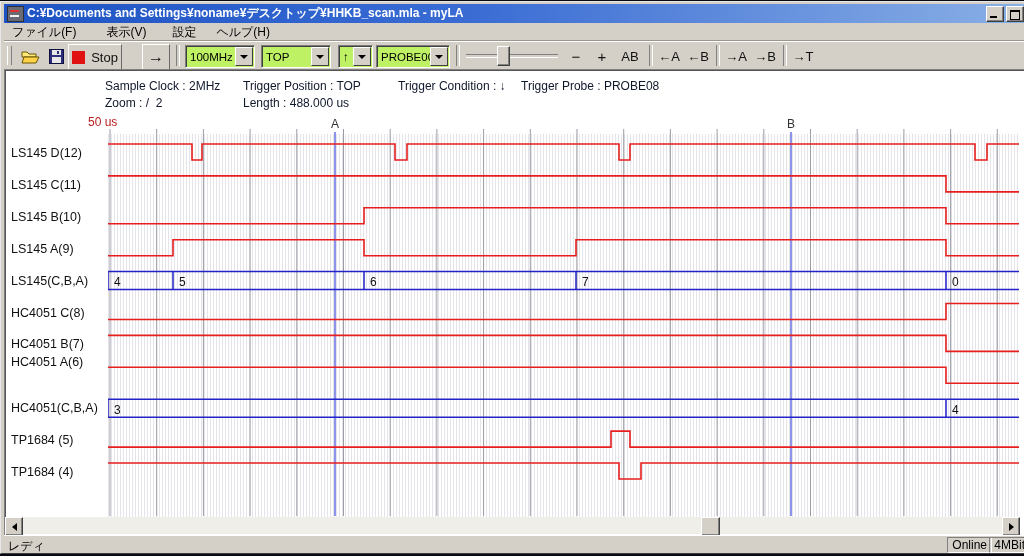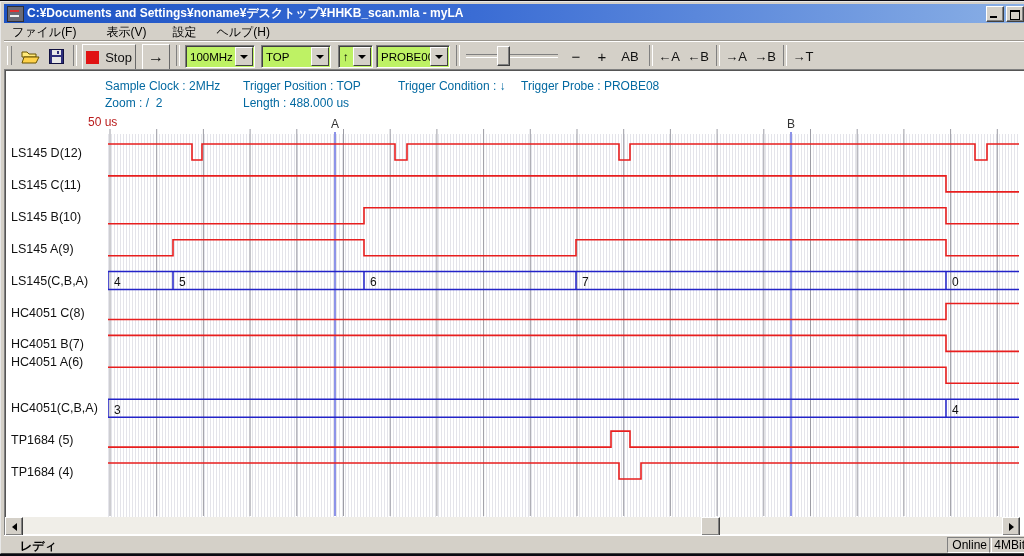--- a/index.html
+++ b/index.html
@@ -46,41 +46,41 @@
   .combo-text{position:static;flex:1;font-size:11.5px;padding-left:4px;color:#000;white-space:nowrap;overflow:hidden;}
   .combo-btn{position:static;width:16px;height:17px;margin:1px 1px 1px 0;background:#d4d0c8;
              border:1px solid;border-color:#fff #404040 #404040 #fff;display:flex;align-items:center;justify-content:center;flex:0 0 auto;}
   .combo-btn i{border:4px solid transparent;border-top:4px solid #000;margin-top:4px;}
   .slider-track{left:462px;top:13px;width:92px;height:2px;border-top:1px solid #808080;border-bottom:1px solid #fff;}
   .slider-thumb{left:493px;top:5px;width:11px;height:18px;background:#d4d0c8;
                 border:1px solid;border-color:#fff #404040 #404040 #fff;box-shadow:inset -1px -1px 0 #808080;}
   
   .client{position:absolute;left:3px;top:67px;right:3px;height:466px;background:#fff;
           border:1px solid;border-color:#808080 #fff #fff #808080;box-shadow:inset 1px 1px 0 #555;}
-  .info-text{position:absolute;font-size:12px;color:#0369a1;white-space:pre;}
+  .info-text{position:absolute;font-size:12px;color:#0f172a;white-space:pre;}
   .ruler-label{position:absolute;font-size:12px;color:#b91c1c;}
   .marker-label{position:absolute;width:14px;text-align:center;font-size:12px;color:#333;}
   .hatch{position:absolute;left:107px;top:132px;width:911px;height:383px;
          background:repeating-linear-gradient(90deg,#e4e4ea 0px,#e4e4ea 1px,transparent 1px,transparent 3px);}
   #wave-svg{position:absolute;left:107px;top:125px;}
   .ch-label{position:absolute;left:10px;font-size:12.5px;color:#111;white-space:nowrap;}
   
   .hscroll{position:absolute;left:4px;top:515px;width:1015px;height:17px;background:#f0eee8;}
   .sbtn{position:absolute;top:0;width:16px;height:17px;background:#d4d0c8;border:1px solid;
         border-color:#fff #404040 #404040 #fff;box-shadow:inset -1px -1px 0 #808080;
         display:flex;align-items:center;justify-content:center;}
   .sbtn i{border:4px solid transparent;}
   .sbtn.left{left:0;}  .sbtn.left i{border-right:5px solid #000;margin-left:-4px;}
   .sbtn.right{right:0;} .sbtn.right i{border-left:5px solid #000;margin-right:-4px;}
   .sthumb{position:absolute;left:696px;top:0;width:17px;height:17px;background:#d4d0c8;
           border:1px solid;border-color:#fff #404040 #404040 #fff;box-shadow:inset -1px -1px 0 #808080;}
   
   .statusbar{position:absolute;left:3px;top:533px;right:3px;height:17px;background:#d4d0c8;
              border-top:1px solid #fff;font-size:12px;color:#000;}
-  .status-ready{position:absolute;left:16px;top:2px;font-weight:bold;}
+  .status-ready{position:absolute;left:4px;top:2px;}
   .spanel{position:absolute;top:1px;height:14px;border:1px solid;border-color:#808080 #fff #fff #808080;
           padding:0 4px;font-size:12px;}
   .spanel.online{right:56px;}
   .spanel.mem{right:18px;}
   .grip{position:absolute;right:1px;bottom:1px;width:12px;height:12px;
         background:repeating-linear-gradient(135deg,transparent 0 2px,#808080 2px 3px,#fff 3px 4px);}
 </style>
 </head>
 <body>
 
@@ -119,21 +119,21 @@
     </div>
     <div class="tbtn" style="left:40px;width:24px;">
       <svg width="15" height="15" viewBox="0 0 15 15">
         <rect x="0.5" y="0.5" width="14" height="14" fill="#2e2e7c" stroke="#101040"></rect>
         <rect x="3" y="1" width="9" height="5" fill="#e8e8e8"></rect>
         <rect x="8" y="2" width="2" height="3" fill="#2e2e7c"></rect>
         <rect x="3" y="8" width="9" height="6" fill="#e8e8e8"></rect>
       </svg>
     </div>
     <div class="tsep" style="left:69px;"></div>
-    <div class="tbtn raised" style="left:78px;width:52px;">
+    <div class="tbtn raised" style="left:64px;width:52px;">
       <span class="stop-sq"></span>
       <span style="position:static;">Stop</span>
     </div>
     <div class="tbtn raised" style="left:138px;width:26px;font-size:16px;font-weight:bold;">
       <span style="position:static;">→</span>
     </div>
     <div class="tsep" style="left:172px;"></div>
     <div class="combo" style="left:181px;width:68px;">
       <span class="combo-text">100MHz</span>
       <span class="combo-btn">

